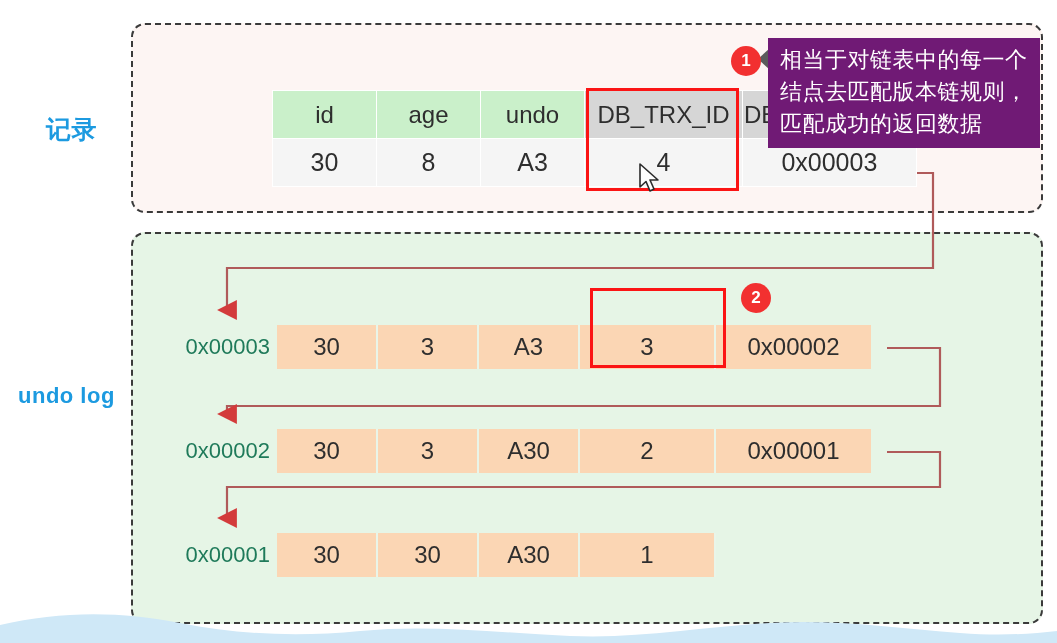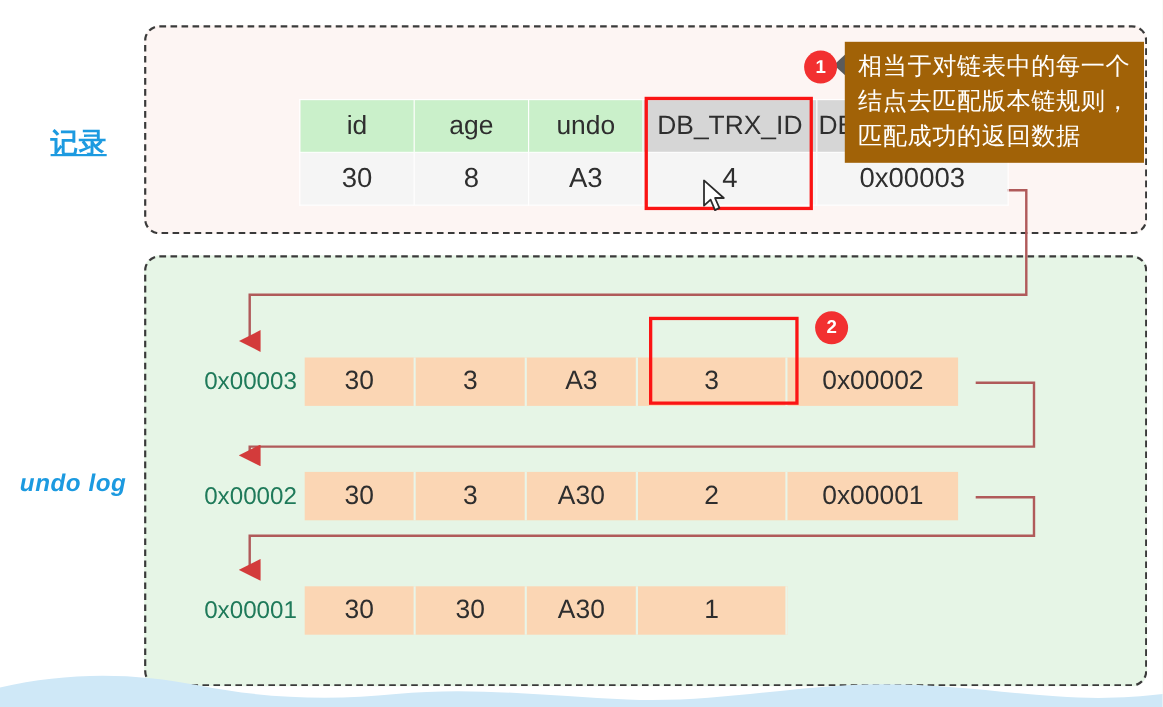--- a/index.html
+++ b/index.html
@@ -37,28 +37,25 @@
     position: absolute;
     color: #1c9ae0;
     font-weight: bold;
     letter-spacing: 0.5px;
     white-space: nowrap;
   }
   #label-record {
     left: 46px;
     top: 113px;
     font-size: 25px;
-    text-decoration: underline;
   }
   #label-undolog {
     left: 18px;
     top: 383px;
     font-size: 22px;
-    font-style: italic;
-    margin-top: 43px;
   }
 
   
   .panel {
     position: absolute;
     border: 2.5px dashed #3a3a3a;
     border-radius: 14px;
     box-sizing: border-box;
   }
   #panel-record {
@@ -126,21 +123,21 @@
     pointer-events: none;
   }
 
   
   #tooltip {
     position: absolute;
     left: 768px;
     top: 38px;
     width: 272px;
     padding: 6px 10px 8px 12px;
-    background: #a16207;
+    background: #701a75;
     color: #ffffff;
     font-size: 22px;
     line-height: 32px;
     box-sizing: border-box;
     letter-spacing: 0.5px;
   }
   #tooltip-arrow {
     position: absolute;
     left: 758px;
     top: 48px;

